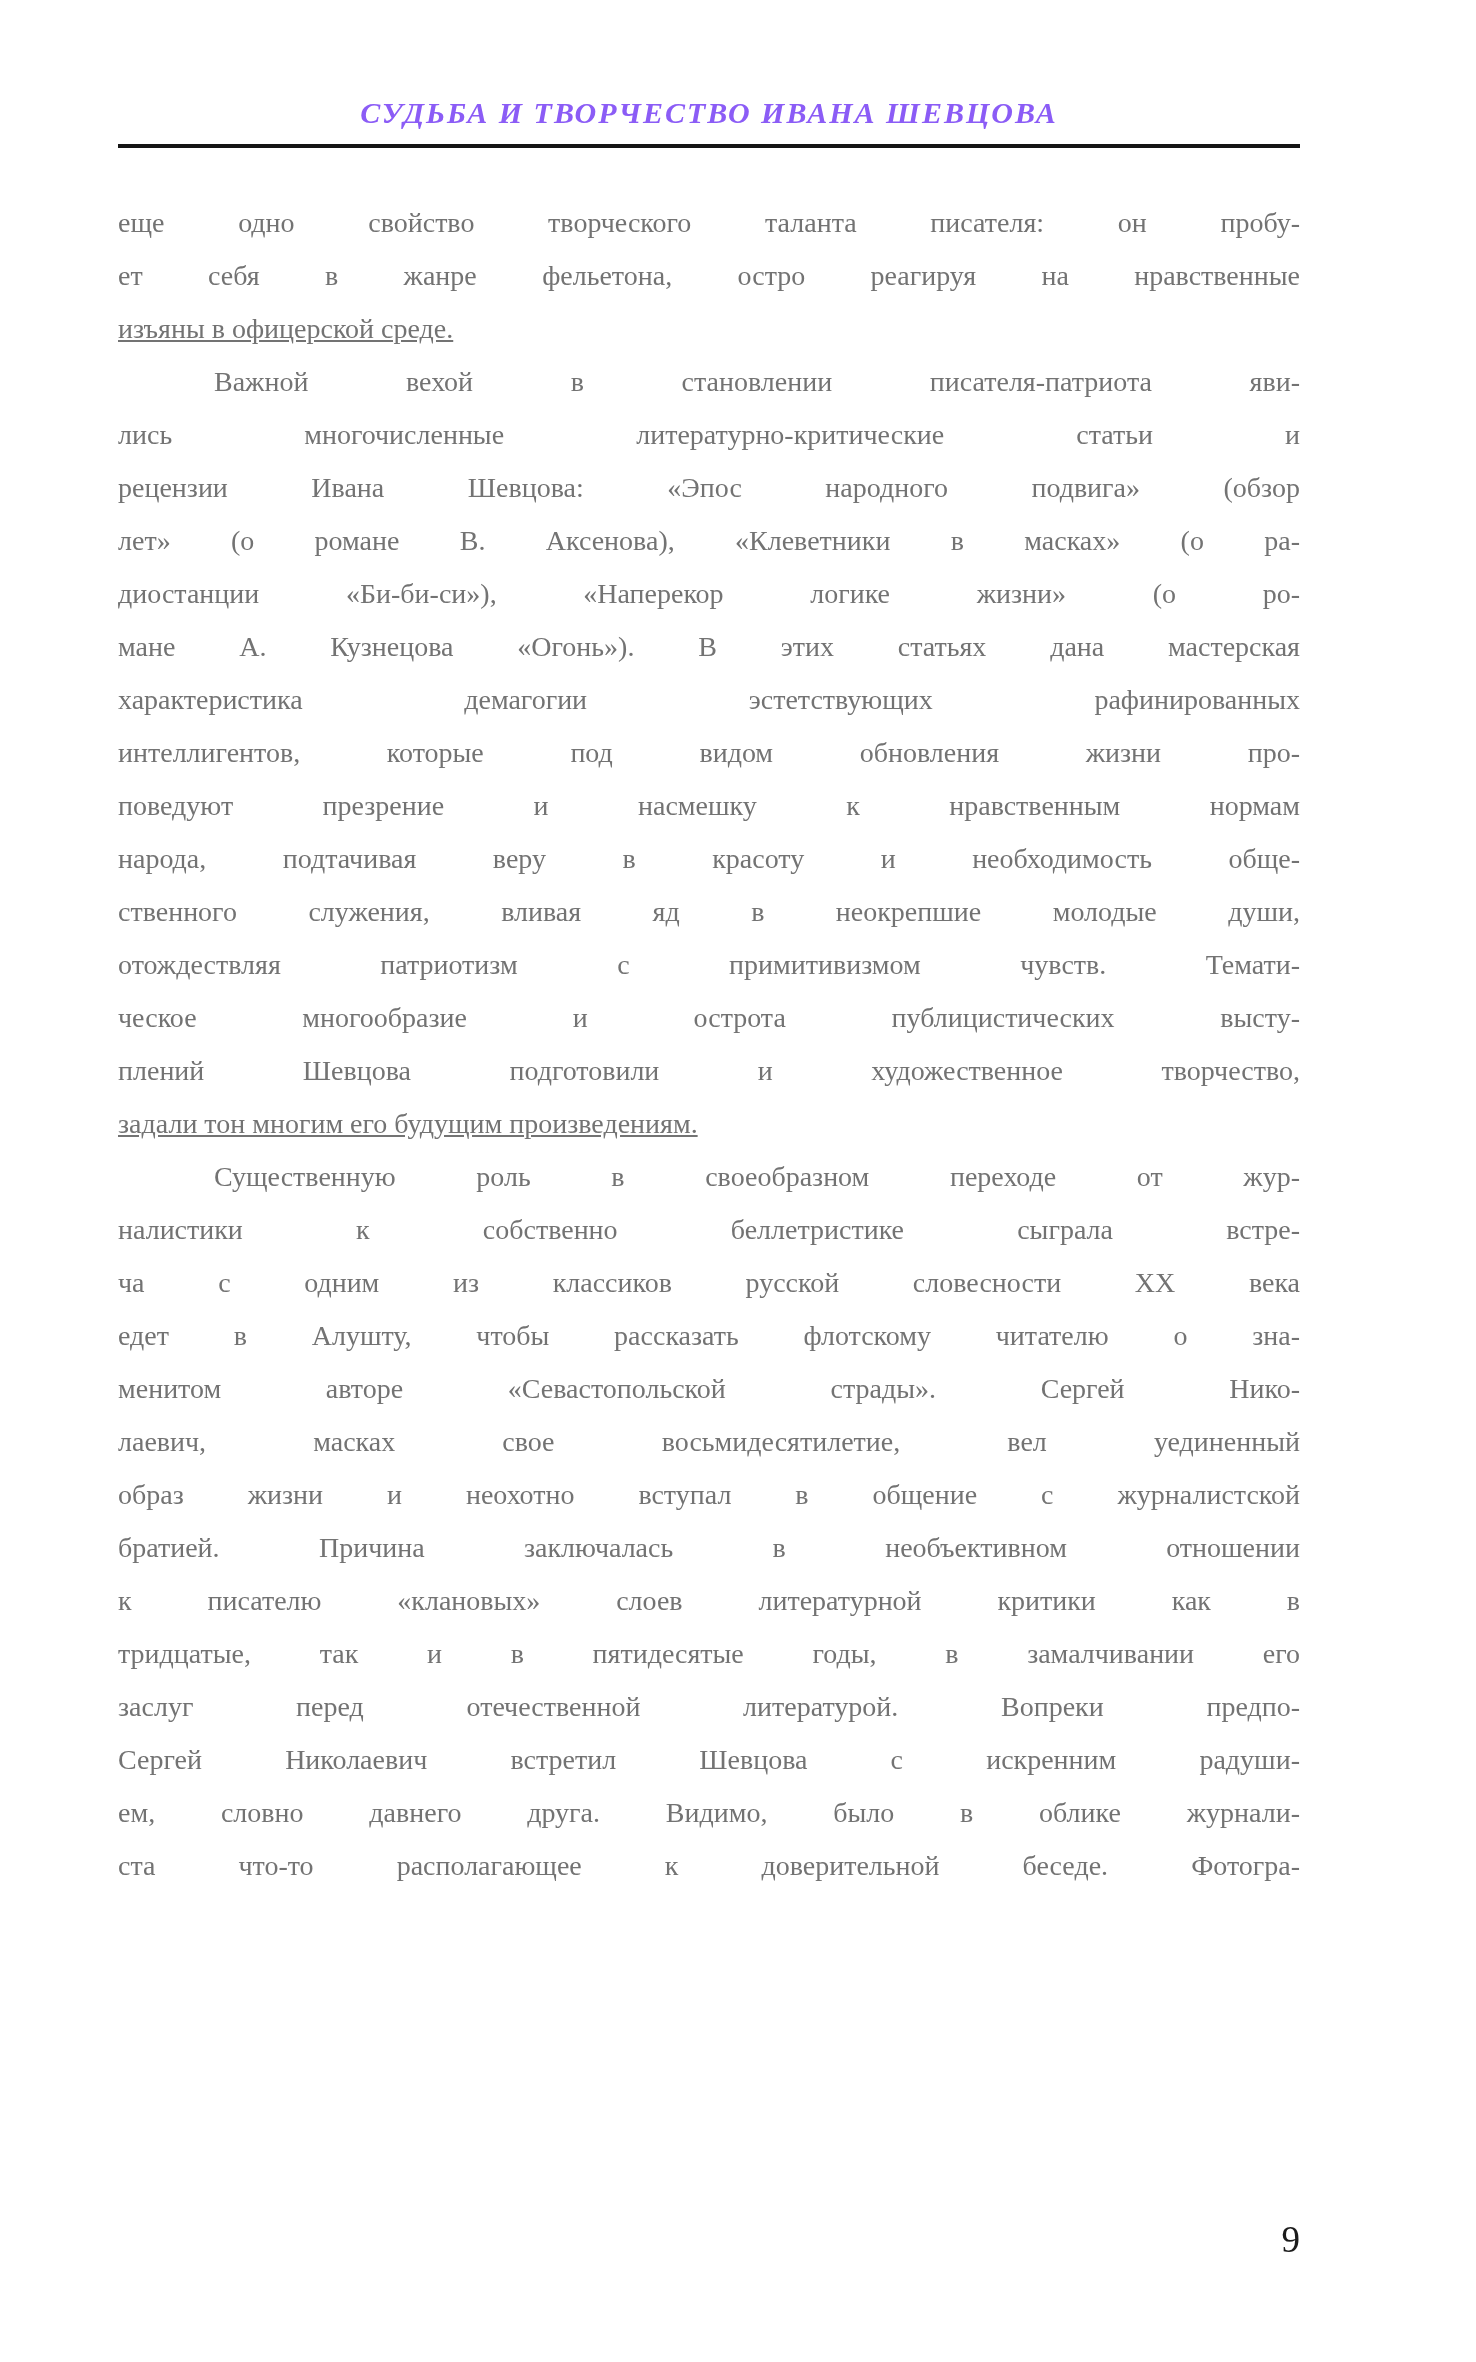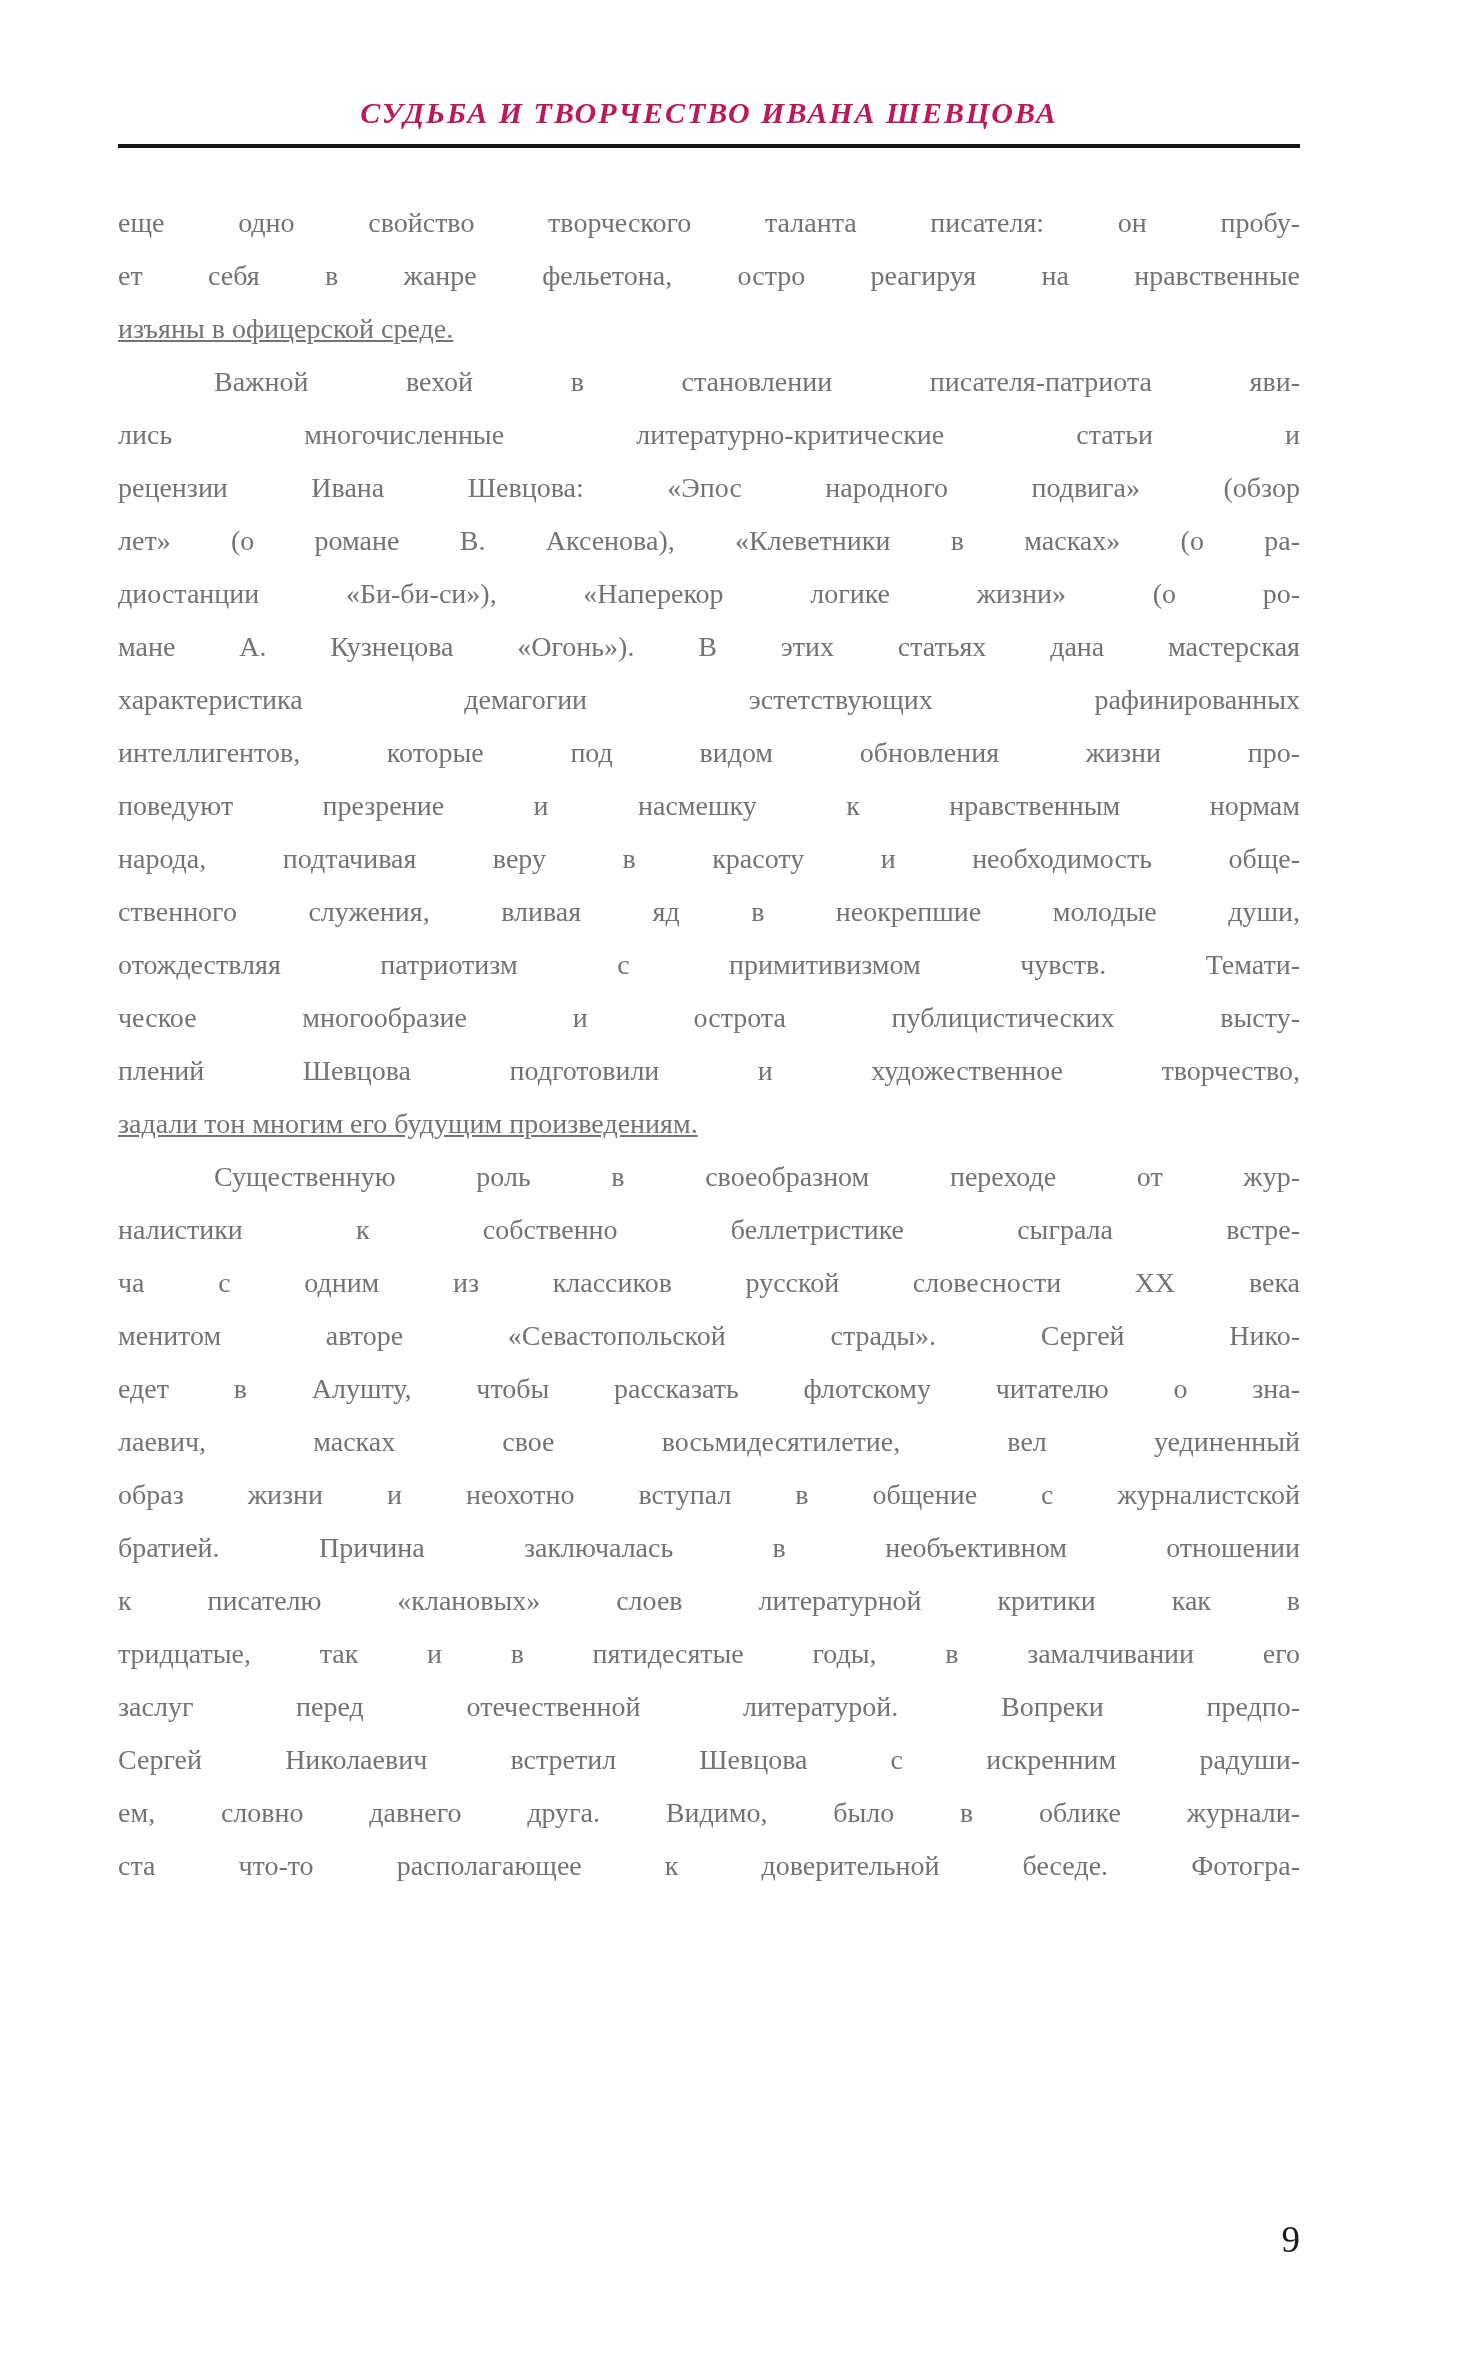--- a/index.html
+++ b/index.html
@@ -21,21 +21,21 @@
     left: 118px;
     top: 96px;
     width: 1182px;
   }
   .running-header {
     text-align: center;
     font-style: italic;
     font-weight: bold;
     font-size: 30px;
     letter-spacing: 2px;
-    color: #be185d;
+    color: #8b5cf6;
     margin-bottom: 14px;
     white-space: nowrap;
   }
   .header-rule {
     height: 4px;
     background: #151515;
     width: 100%;
   }
   .body-text {
     margin-top: 48px;
@@ -87,22 +87,22 @@
         <div class="line">поведуют презрение и насмешку к нравственным нормам</div>
         <div class="line">народа, подтачивая веру в красоту и необходимость обще-</div>
         <div class="line">ственного служения, вливая яд в неокрепшие молодые души,</div>
         <div class="line">отождествляя патриотизм с примитивизмом чувств. Темати-</div>
         <div class="line">ческое многообразие и острота публицистических высту-</div>
         <div class="line">плений Шевцова подготовили и художественное творчество,</div>
         <div class="line no-justify">задали тон многим его будущим произведениям.</div>
         <div class="line indent">Существенную роль в своеобразном переходе от жур-</div>
         <div class="line">налистики к собственно беллетристике сыграла встре-</div>
         <div class="line">ча с одним из классиков русской словесности XX века</div>
+        <div class="line">едет в Алушту, чтобы рассказать флотскому читателю о зна-</div>
         <div class="line">менитом авторе «Севастопольской страды». Сергей Нико-</div>
-        <div class="line">едет в Алушту, чтобы рассказать флотскому читателю о зна-</div>
         <div class="line">лаевич, масках свое восьмидесятилетие, вел уединенный</div>
         <div class="line">образ жизни и неохотно вступал в общение с журналистской</div>
         <div class="line">братией. Причина заключалась в необъективном отношении</div>
         <div class="line">к писателю «клановых» слоев литературной критики как в</div>
         <div class="line">тридцатые, так и в пятидесятые годы, в замалчивании его</div>
         <div class="line">заслуг перед отечественной литературой. Вопреки предпо-</div>
         <div class="line">Сергей Николаевич встретил Шевцова с искренним радуши-</div>
         <div class="line">ем, словно давнего друга. Видимо, было в облике журнали-</div>
         <div class="line">ста что-то располагающее к доверительной беседе. Фотогра-</div>
       </div>

